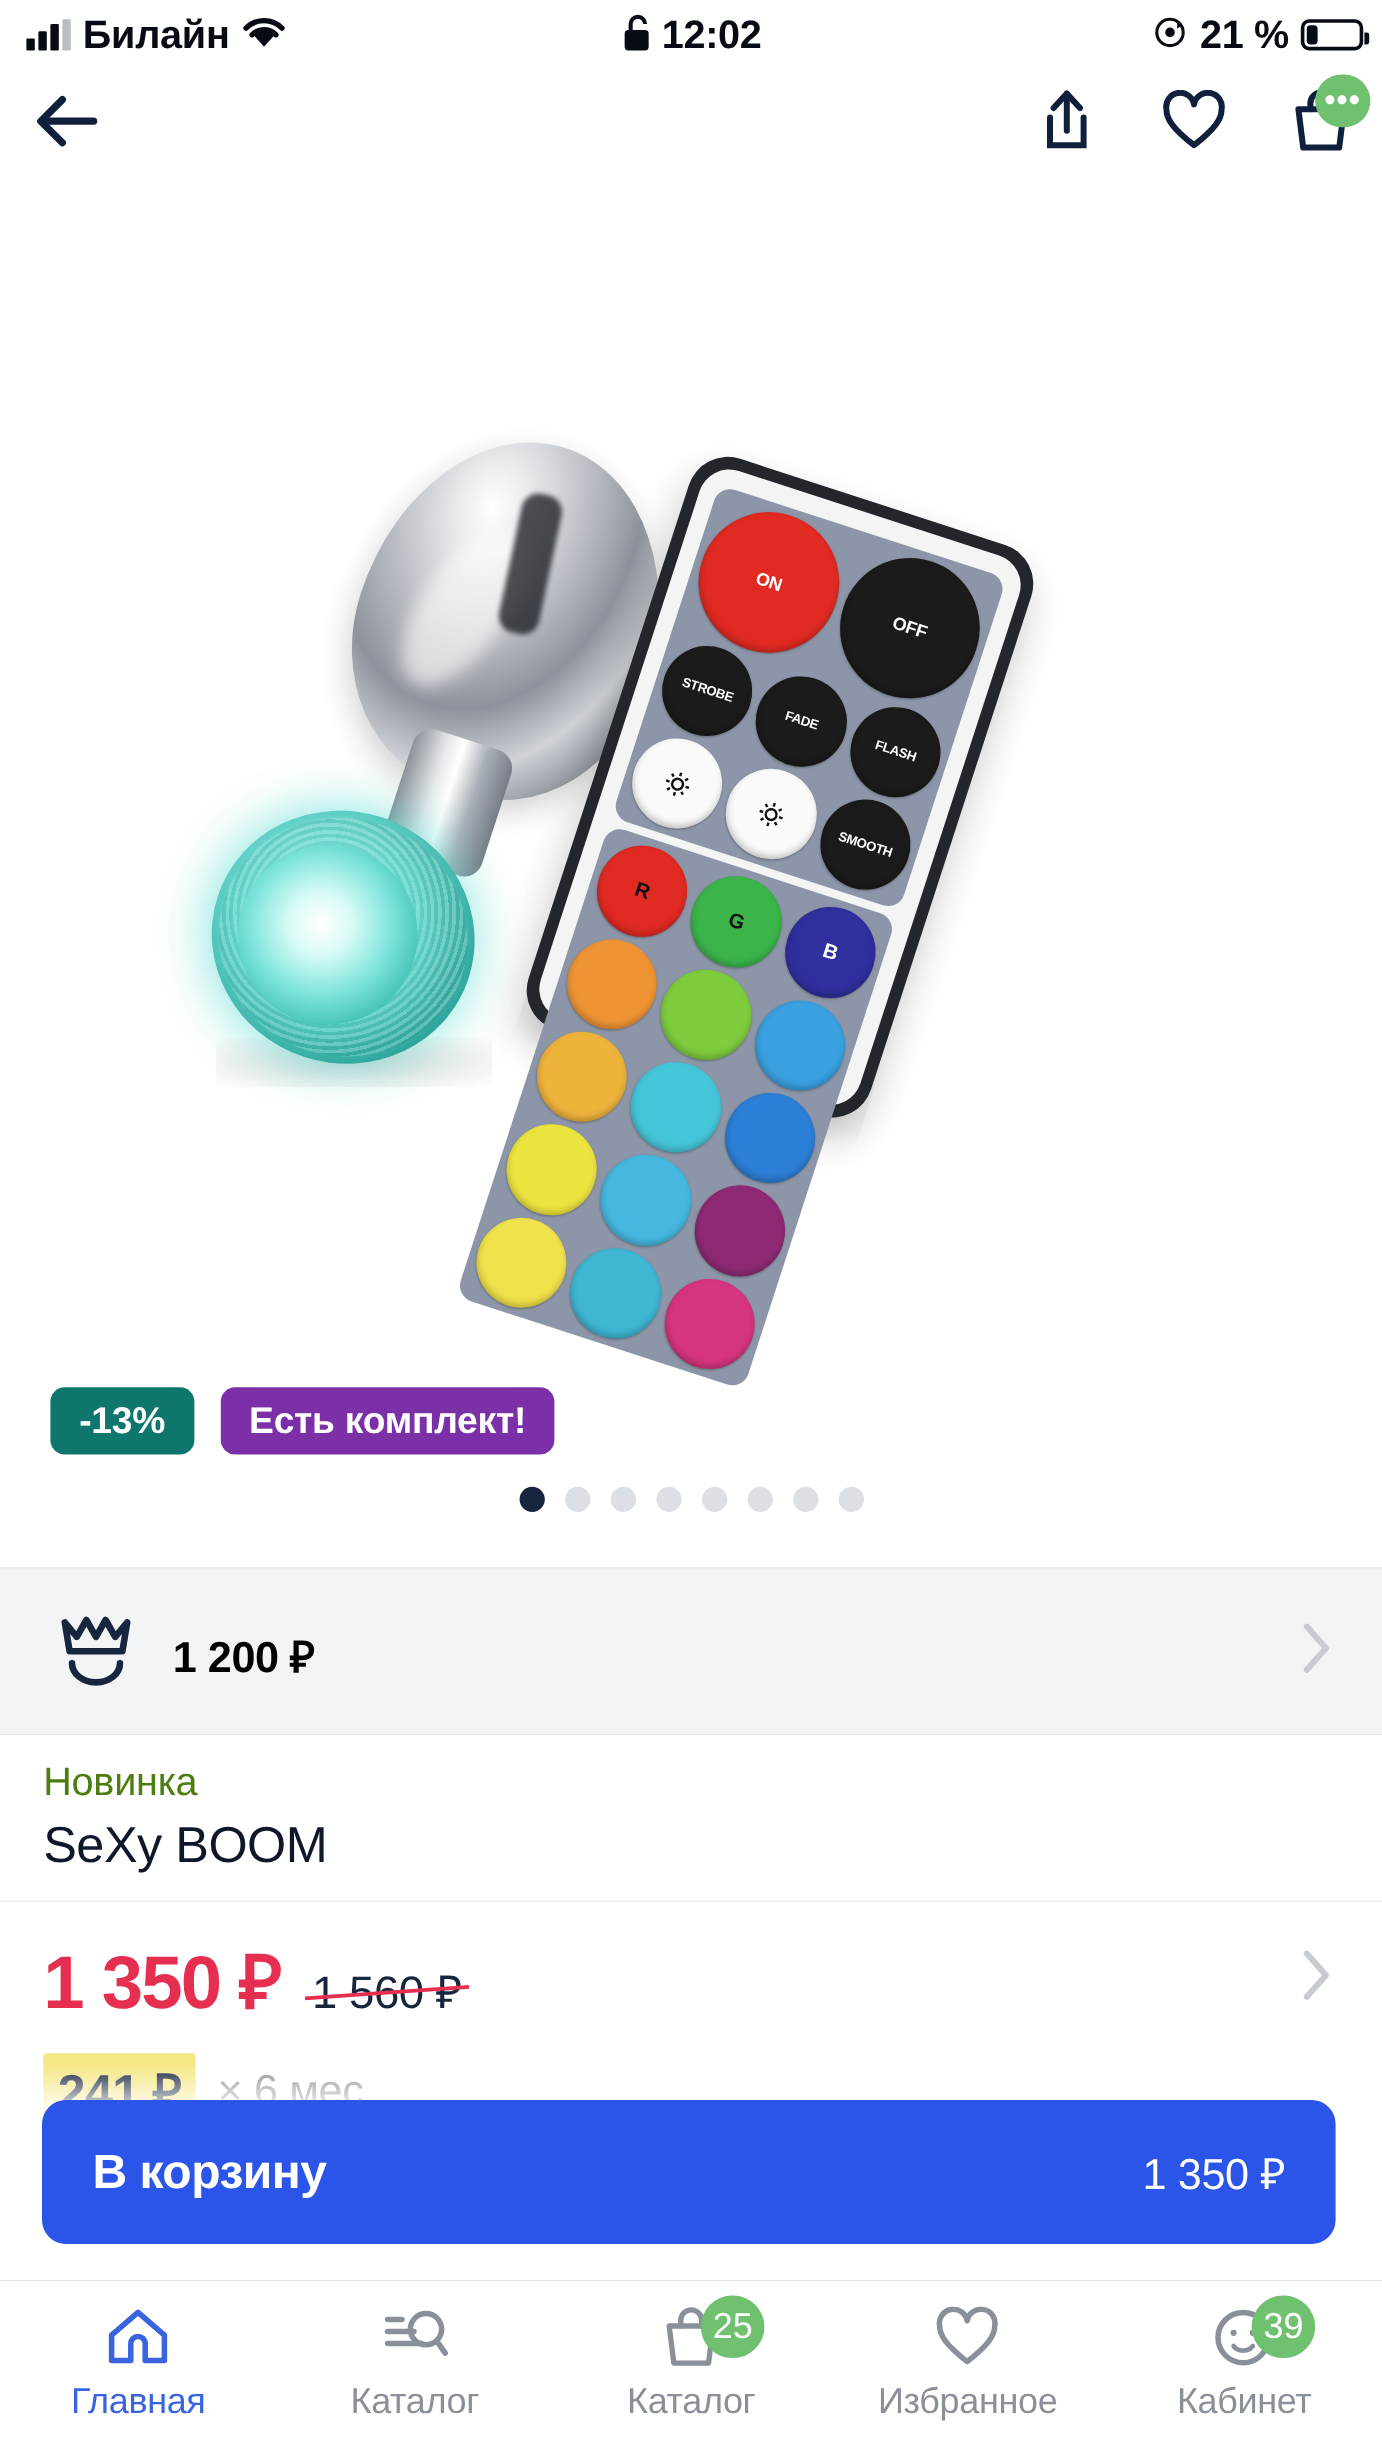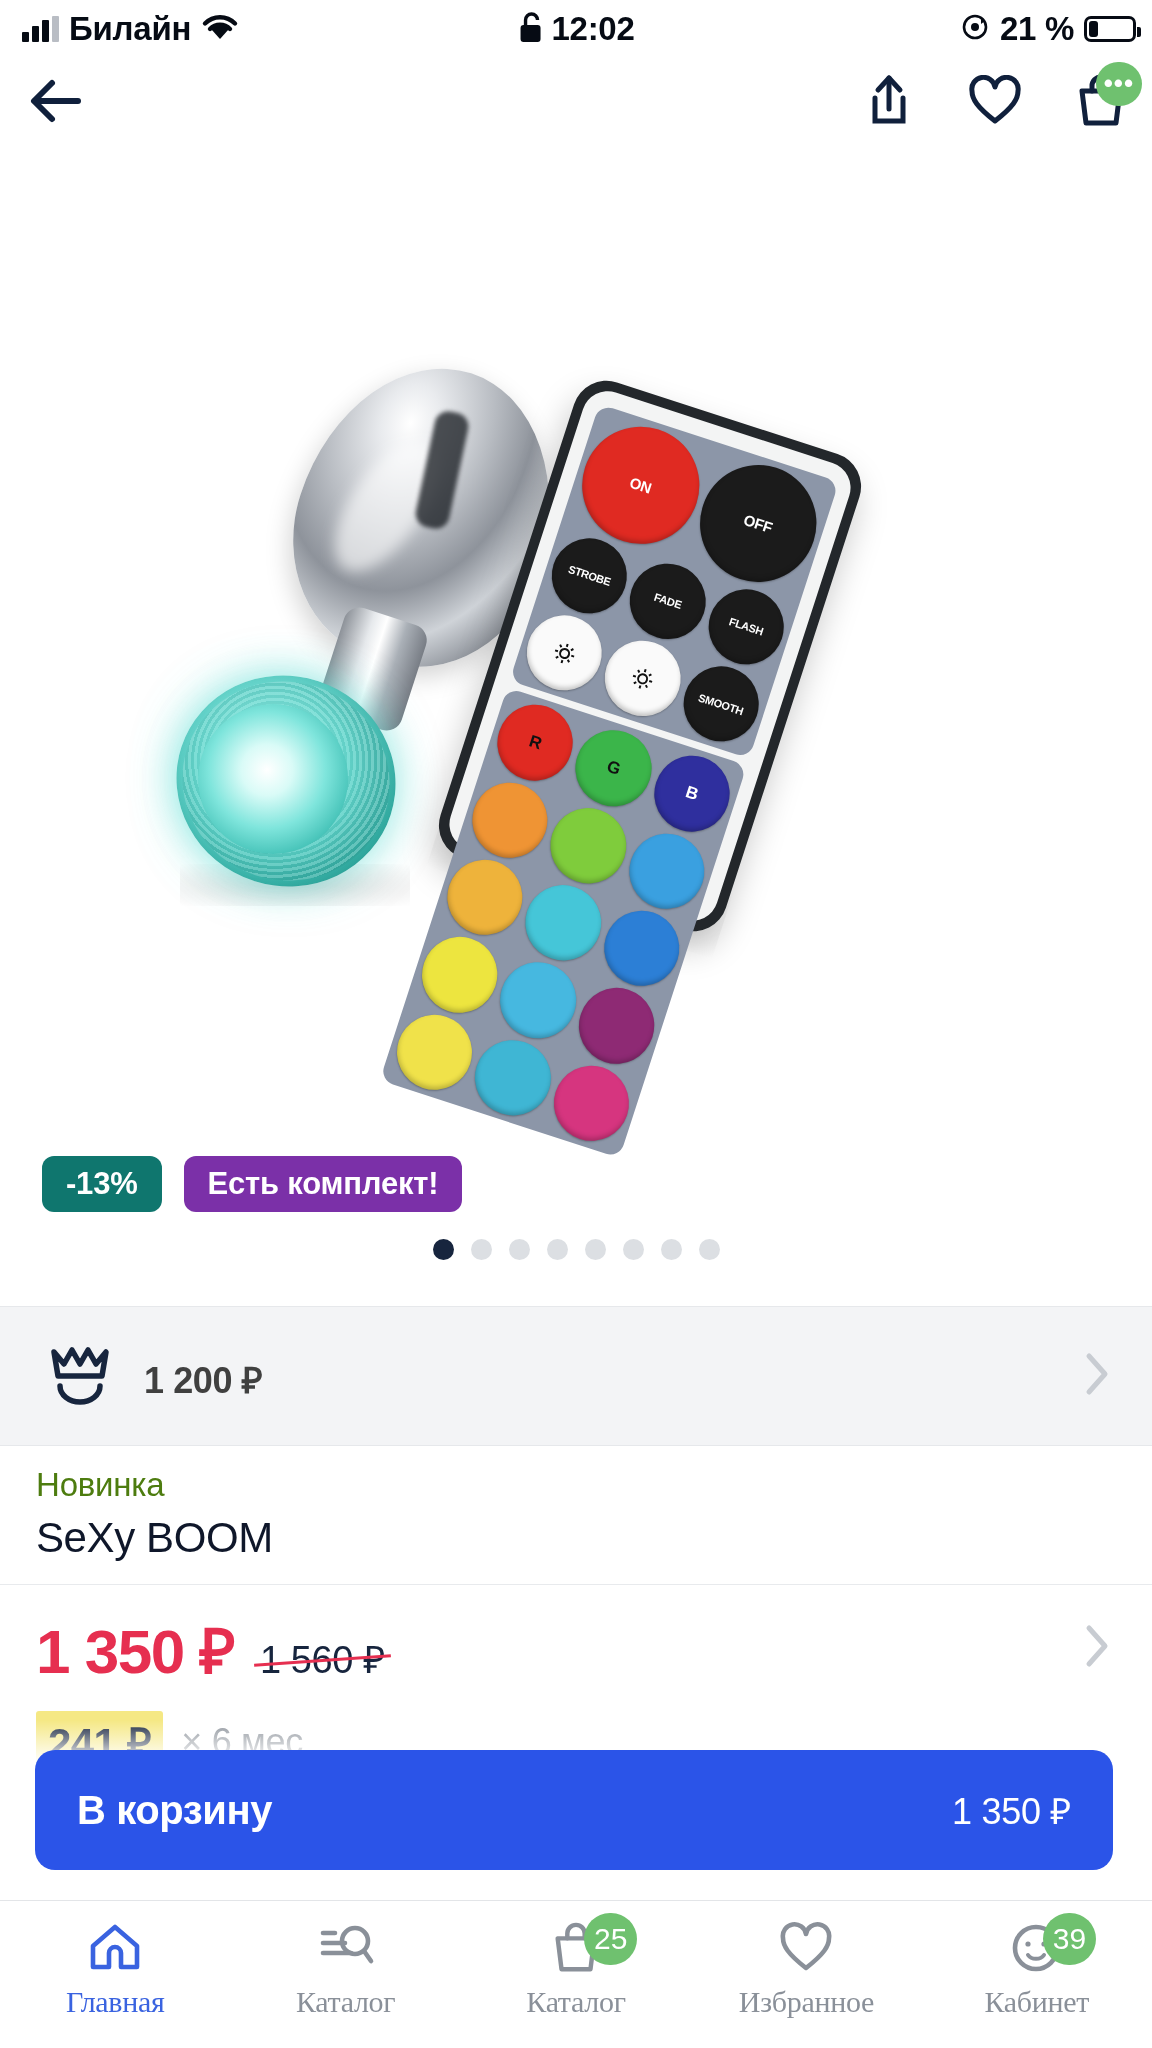--- a/index.html
+++ b/index.html
@@ -199,21 +199,21 @@
     position: absolute; top: 1306px; left: 0;
     width: 1152px; height: 140px;
     background: #F3F4F6;
     display: flex; align-items: center;
     border-top: 1px solid #E6E8EB;
     border-bottom: 1px solid #E6E8EB;
   }
   .premium-icon { margin-left: 44px; width: 72px; height: 76px; display:flex; align-items:center; justify-content:center; }
   .premium-text { margin-left: 28px; }
   .premium-label { font-size: 34px; color: #9AA0A8; letter-spacing: -0.3px; line-height: 1.18; }
-  .premium-price { font-size: 36px; font-weight: 700; color: #404040; letter-spacing: -0.4px; margin-top: 6px; }
+  .premium-price { font-size: 36px; font-weight: 700; color: #000000; letter-spacing: -0.4px; margin-top: 6px; }
   .chev-right { position: absolute; right: 42px; top: 50%; transform: translateY(-50%); }
 
   
   .info { position: absolute; top: 1446px; left: 0; width: 1152px; background: #fff; }
   .novelty { margin: 20px 0 0 36px; font-size: 33px; color: #4d7c0f; letter-spacing: -0.2px; }
   .product-title { margin: 10px 0 0 36px; font-size: 42px; color: #0f172a; letter-spacing: -0.4px; }
   .divider { margin-top: 22px; height: 1px; background: #E8EAED; }
 
   .price-row {
     display: flex; align-items: baseline; gap: 26px;
@@ -255,21 +255,21 @@
     position: absolute; left: 0; bottom: 0; width: 1152px; height: 148px;
     background: #ffffff; border-top: 1px solid #E3E5E8;
     display: flex; align-items: flex-start;
   }
   .tab {
     flex: 1; height: 148px; display: flex; flex-direction: column;
     align-items: center; justify-content: flex-start; padding-top: 18px; gap: 8px;
     cursor: pointer; position: relative;
   }
   .tab-ico { position: relative; height: 58px; display:flex; align-items:center; justify-content:center;text-decoration:underline; }
-  .tab-label { font-size: 30px; color: #8A9099; letter-spacing: -0.3px; font-family: Liberation Serif, serif; }
+  .tab-label { font-size: 30px; color: #8A9099; letter-spacing: -0.3px; }
   .tab.active .tab-label { color: #3A63E0; }
   .tab-badge {
     position: absolute; top: -6px; left: 34px;
     min-width: 52px; height: 52px; border-radius: 26px; background: #6FC16F;
     color: #fff; font-size: 30px; display: flex; align-items: center; justify-content: center;
     padding: 0 10px; font-weight: 400;
   }
 </style>
 </head>
 <body>

